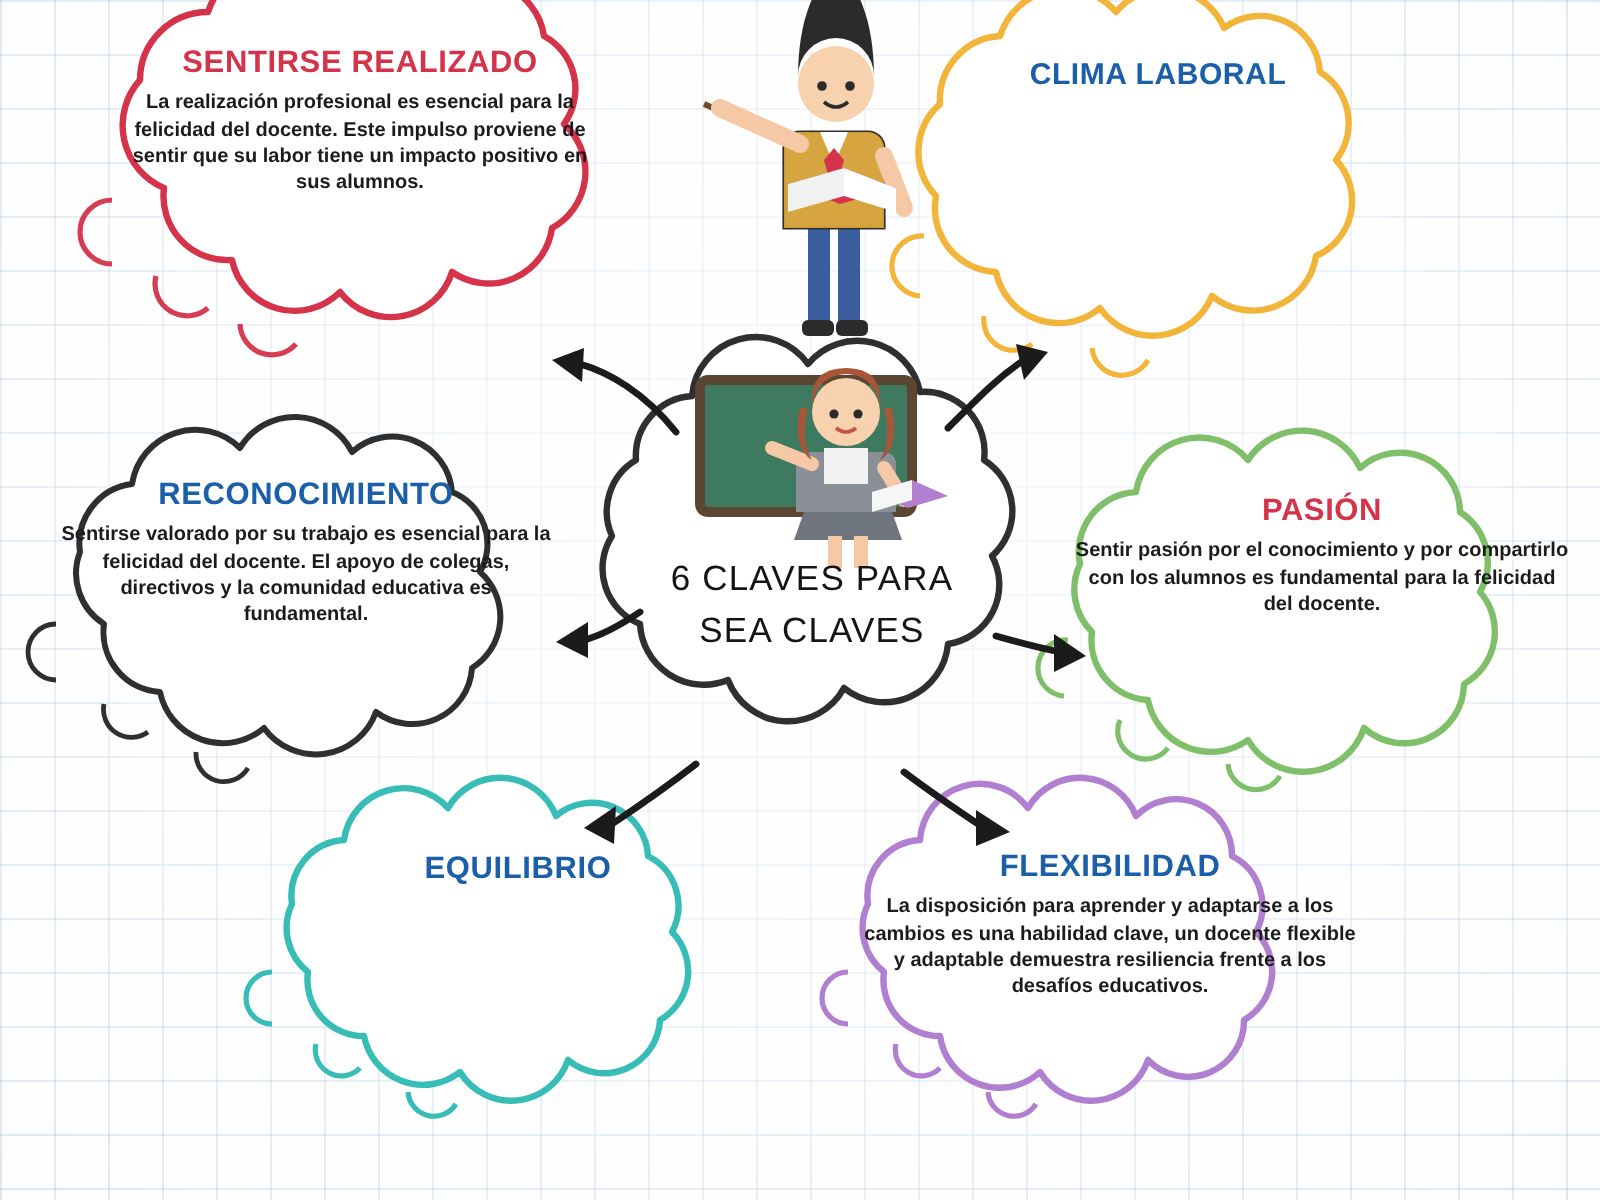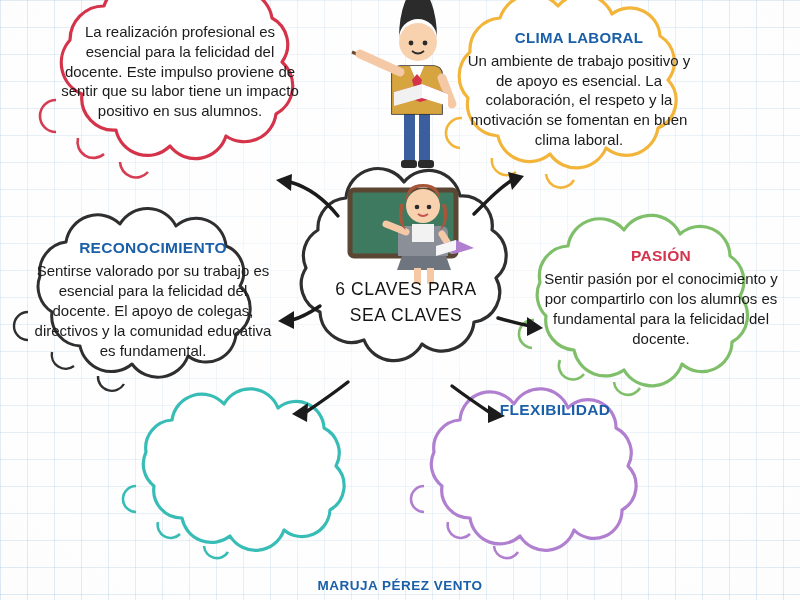--- a/index.html
+++ b/index.html
@@ -48,39 +48,40 @@
     line-height: 1.32;
     z-index: 5;
   }
   .cloud-title {
     font-weight: bold;
     letter-spacing: 0.3px;
     margin-bottom: 3px;
     font-size: 15px;
   }
   .cloud-body {
-    font-size: 15px;
+    font-size: 10px;
+    font-weight: bold;
   }
 
   #t-realizado { left: 60px;  top: 22px;  width: 240px; }
   #t-realizado .cloud-title { color: #d4334a; font-size: 15.5px; }
 
   #t-clima { left: 458px; top: 28px;  width: 242px; }
   #t-clima .cloud-title { color: #1a5fa8; font-size: 15px; }
 
   #t-reconocimiento { left: 28px; top: 238px; width: 250px; }
   #t-reconocimiento .cloud-title { color: #1a5fa8; font-size: 15.5px; }
 
   #t-pasion { left: 536px; top: 246px; width: 250px; }
   #t-pasion .cloud-title { color: #d4334a; font-size: 15.5px; }
 
   #t-equilibrio { left: 140px; top: 425px; width: 238px; }
   #t-equilibrio .cloud-title { color: #1a5fa8; font-size: 15.5px; }
 
-  #t-flexibilidad { left: 432px; top: 400px; width: 246px; }
+  #t-flexibilidad { left: 432px; top: 424px; width: 246px; }
   #t-flexibilidad .cloud-title { color: #1a5fa8; font-size: 15.5px; }
 
   
   #center-title {
     position: absolute;
     left: 318px;
     top: 276px;
     width: 176px;
     text-align: center;
     font-weight: normal;
@@ -311,44 +312,45 @@
       <path d="M406,204 a17,17 0 0 1 34,0 q2,-20 -17,-20 q-19,0 -17,20 z" fill="#a8563a"></path>
       <path d="M404,204 q-4,16 2,26 q-10,-6 -6,-26 z" fill="#a8563a"></path>
       <path d="M442,204 q4,16 -2,26 q10,-6 6,-26 z" fill="#a8563a"></path>
       <circle cx="417" cy="207" r="2.3" fill="#2b2b2b"></circle>
       <circle cx="429" cy="207" r="2.3" fill="#2b2b2b"></circle>
       <path d="M418,214 q5,4 10,0" stroke="#c2544f" stroke-width="1.8" fill="none"></path>
     </g>
   </svg>
 
   <div class="cloud-text" id="t-realizado">
+    <div class="cloud-title">SENTIRSE REALIZADO</div>
     <div class="cloud-body">La realización profesional es esencial para la felicidad del docente. Este impulso proviene de sentir que su labor tiene un impacto positivo en sus alumnos.</div>
   </div>
 
   <div class="cloud-text" id="t-clima">
     <div class="cloud-title">CLIMA LABORAL</div>
-    <div class="cloud-body">Un ambiente de trabajo positivo y de apoyo es esencial. La colaboración, el respeto y la motivación se fomentan en buen clima laboral.</div>
   </div>
 
   <div class="cloud-text" id="t-pasion">
     <div class="cloud-title">PASIÓN</div>
     <div class="cloud-body">Sentir pasión por el conocimiento y por compartirlo con los alumnos es fundamental para la felicidad del docente.</div>
   </div>
 
   <div class="cloud-text" id="t-reconocimiento">
     <div class="cloud-title">RECONOCIMIENTO</div>
     <div class="cloud-body">Sentirse valorado por su trabajo es esencial para la felicidad del docente. El apoyo de colegas, directivos y la comunidad educativa es fundamental.</div>
   </div>
 
   <div class="cloud-text" id="t-equilibrio">
+    <div class="cloud-title">EQUILIBRIO</div>
   </div>
 
   <div class="cloud-text" id="t-flexibilidad">
     <div class="cloud-title">FLEXIBILIDAD</div>
+    <div class="cloud-body">La disposición para aprender y adaptarse a los cambios es una habilidad clave, un docente flexible y adaptable demuestra resiliencia frente a los desafíos educativos.</div>
   </div>
 
   <div id="center-title">
     <div>6 CLAVES PARA</div>
     <div>SEA CLAVES</div>
   </div>
 
-  <div id="footer-author">MARUJA PÉREZ VENTO</div>
 </div>
 
 </body></html>

